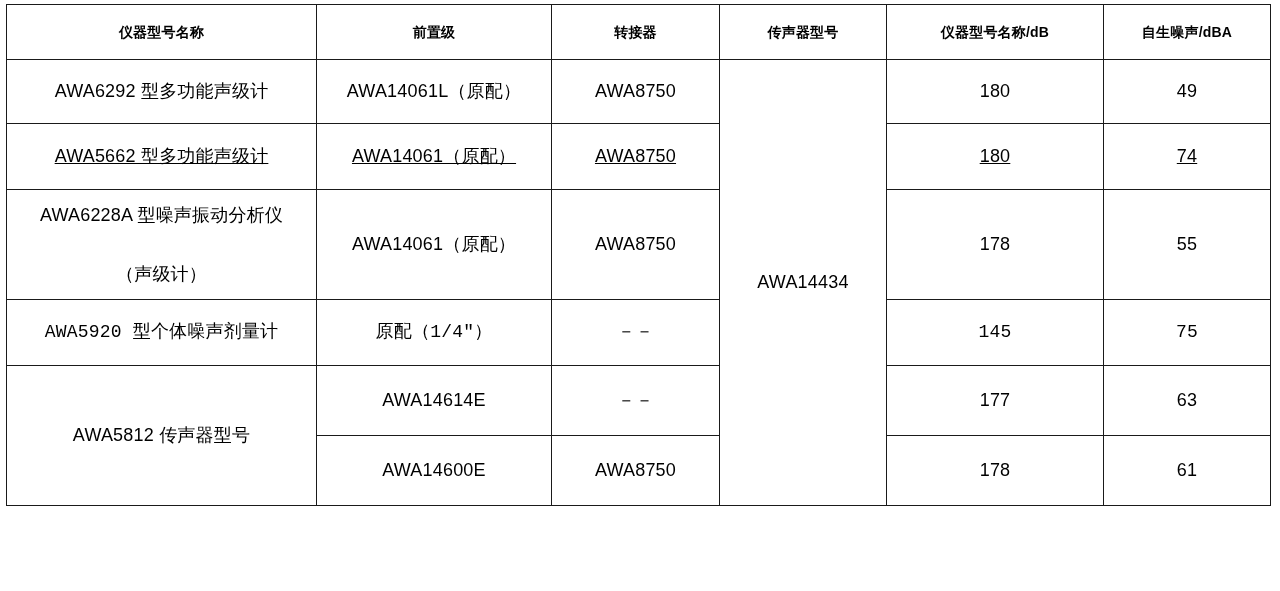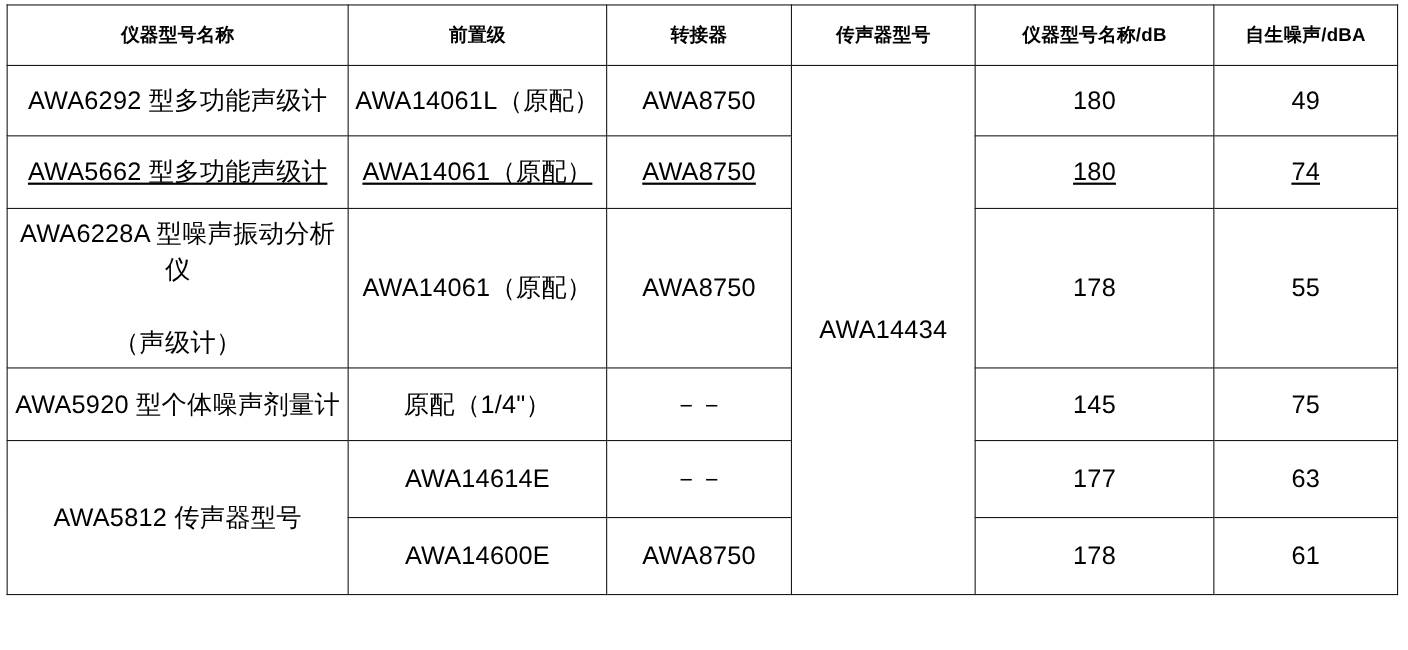--- a/index.html
+++ b/index.html
@@ -26,28 +26,28 @@
     table-layout: fixed;
     width: 1264px;
     margin: 0;
   }
   table.spec-table td,
   table.spec-table th {
     border: 1px solid #1a1a1a;
     text-align: center;
     vertical-align: middle;
     font-weight: normal;
-    font-size: 23px;
+    font-size: 18px;
     line-height: 1.45;
     padding: 6px 4px;
     letter-spacing: 0.2px;
   }
   table.spec-table thead th {
     font-weight: bold;
-    font-size: 17px;
+    font-size: 14px;
     height: 46px;
     padding: 4px 4px;
   }
   .col-1 { width: 310px; }
   .col-2 { width: 235px; }
   .col-3 { width: 168px; }
   .col-4 { width: 167px; }
   .col-5 { width: 217px; }
   .col-6 { width: 167px; }
 
@@ -57,21 +57,21 @@
   td.cell-mic     { font-size: 17px; }
   td.cell-num     { font-size: 17px; }
 
   .two-line { display: block; }
   .two-line .l1 { display: block; }
   .two-line .l2 { display: block; margin-top: 32px; }
 
   .r1 { height: 64px; }
   .r2 { height: 66px; text-decoration: underline; }
   .r3 { height: 110px; }
-  .r4 { height: 66px; }
+  .r4 { height: 66px; font-family: Liberation Mono, monospace; }
   .r5 { height: 70px; }
   .r6 { height: 70px; }
 </style>
 </head>
 <body>
 
 <div class="sheet">
   <table class="spec-table">
     <colgroup>
       <col class="col-1">

